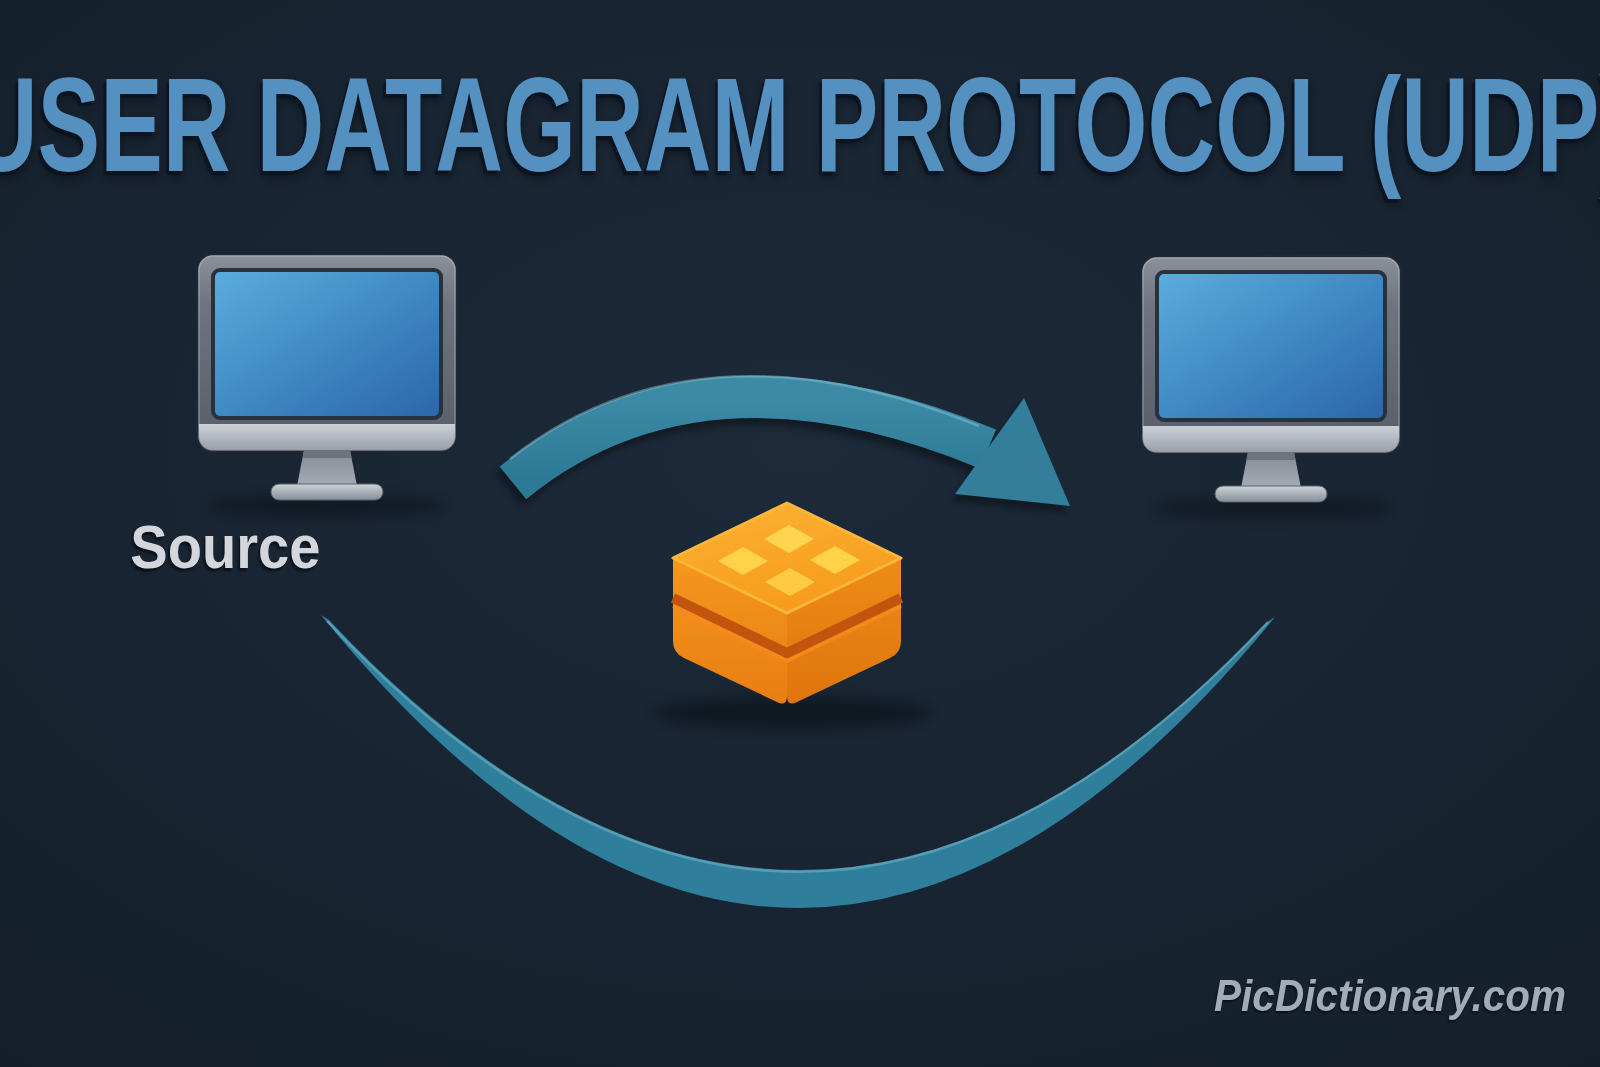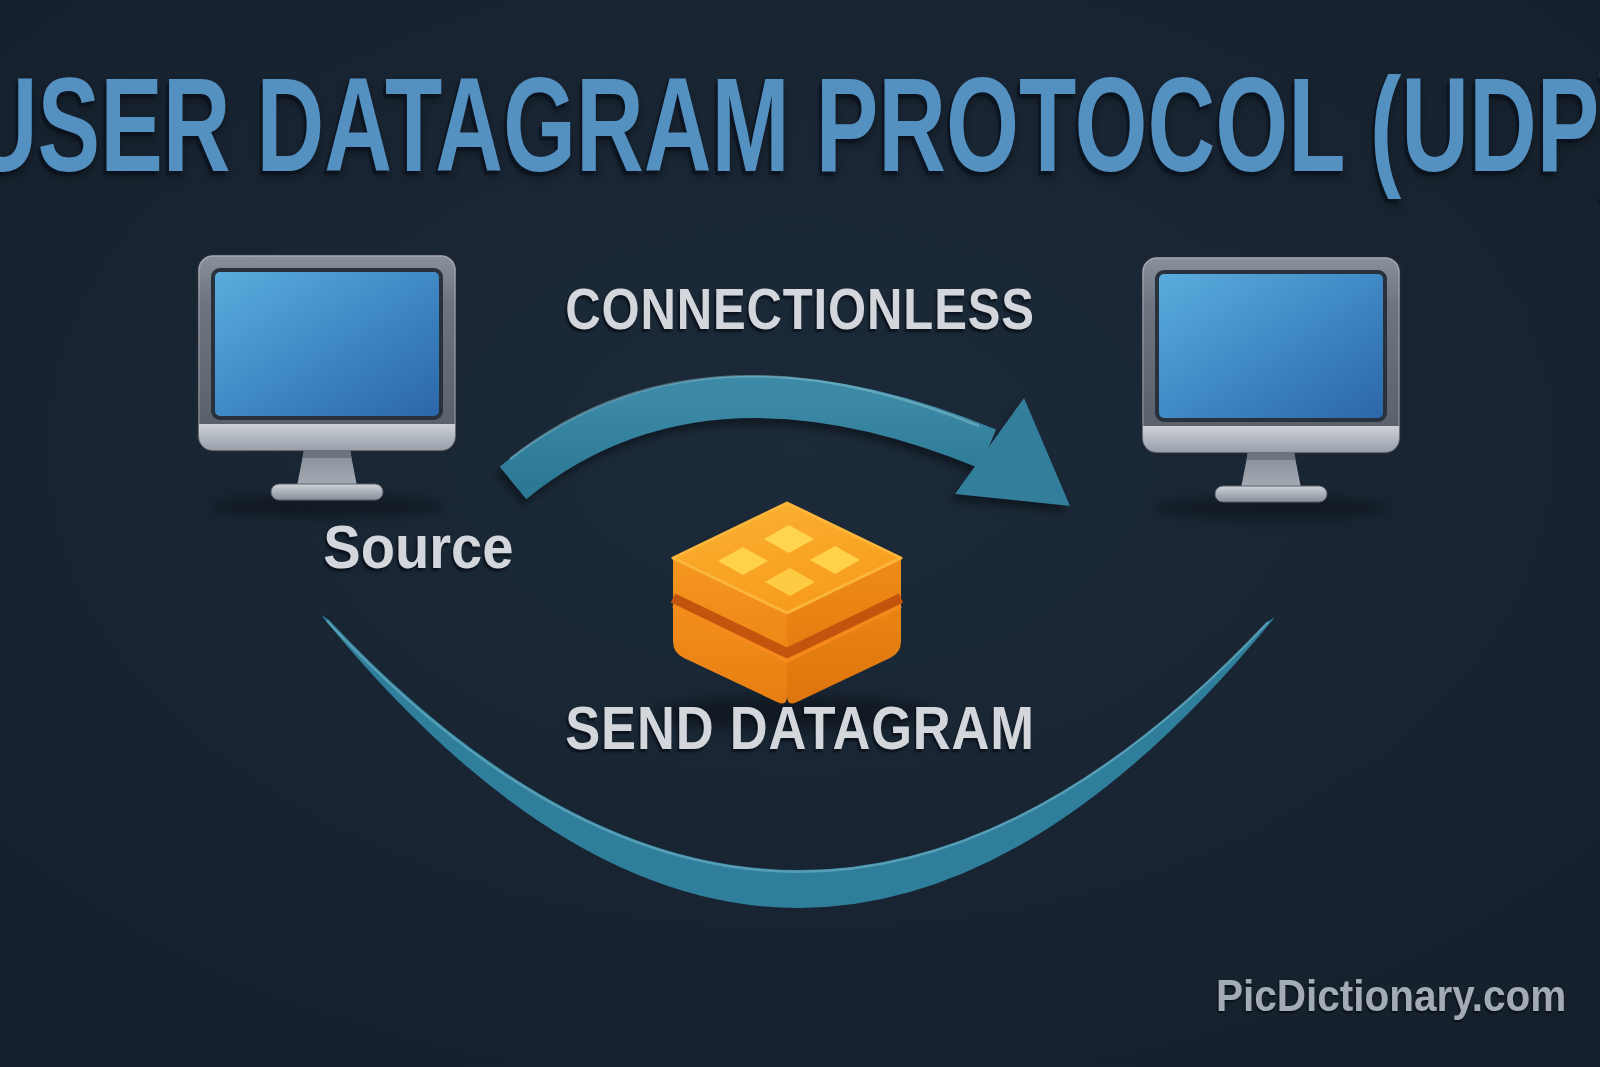--- a/index.html
+++ b/index.html
@@ -56,21 +56,21 @@
     transform: scaleX(0.86);
     letter-spacing: 1px;
     text-shadow: -2px 3px 2px rgba(5, 12, 20, 0.7);
     line-height: 1;
   }
   .node-label {
     position: absolute;
     top: 517px;
     width: 400px;
     display: flex;
-    justify-content: flex-end;
+    justify-content: flex-start;
     pointer-events: none;
     white-space: nowrap;
   }
   .node-label > span {
     font-size: 61px;
     font-weight: 700;
     color: #d3d7dc;
     transform: scaleX(0.92);
     text-shadow: -2px 3px 2px rgba(5, 12, 20, 0.7);
     line-height: 1;
@@ -86,20 +86,21 @@
     letter-spacing: 1px;
     text-shadow: -2px 3px 2px rgba(5, 12, 20, 0.7);
     line-height: 1;
   }
   .watermark-row {
     position: absolute;
     top: 973px;
     right: 34px;
     pointer-events: none;
     white-space: nowrap;
+    font-style: italic;
   }
   .watermark-row > span {
     display: inline-block;
     font-size: 45px;
     font-weight: 700;
     color: #a3abb5;
     transform: scaleX(0.90);
     transform-origin: right center;
     text-shadow: -1px 2px 2px rgba(5, 12, 20, 0.8);
     line-height: 1;
@@ -209,29 +210,23 @@
       <polygon points="-44,44 -19,58 -44,72 -69,58" fill="#ffd24a"></polygon>
       <polygon points="48,43 73,57 48,71 23,57" fill="#ffd24a"></polygon>
       <polygon points="3,65 28,79 3,93 -22,79" fill="#fecb43"></polygon>
     </g>
   </svg>
 
   <div class="txt title-row">
     <span>USER DATAGRAM PROTOCOL (UDP)</span>
   </div>
 
-  <div class="txt connless-row">
-    <span>CONNECTIONLESS</span>
-  </div>
 
   <div class="node-label source-row">
     <span>Source</span>
   </div>
 
-  <div class="txt send-row">
-    <span>SEND DATAGRAM</span>
-  </div>
 
   <div class="watermark-row">
     <span>PicDictionary.com</span>
   </div>
 
 </div>
 
 </body></html>

